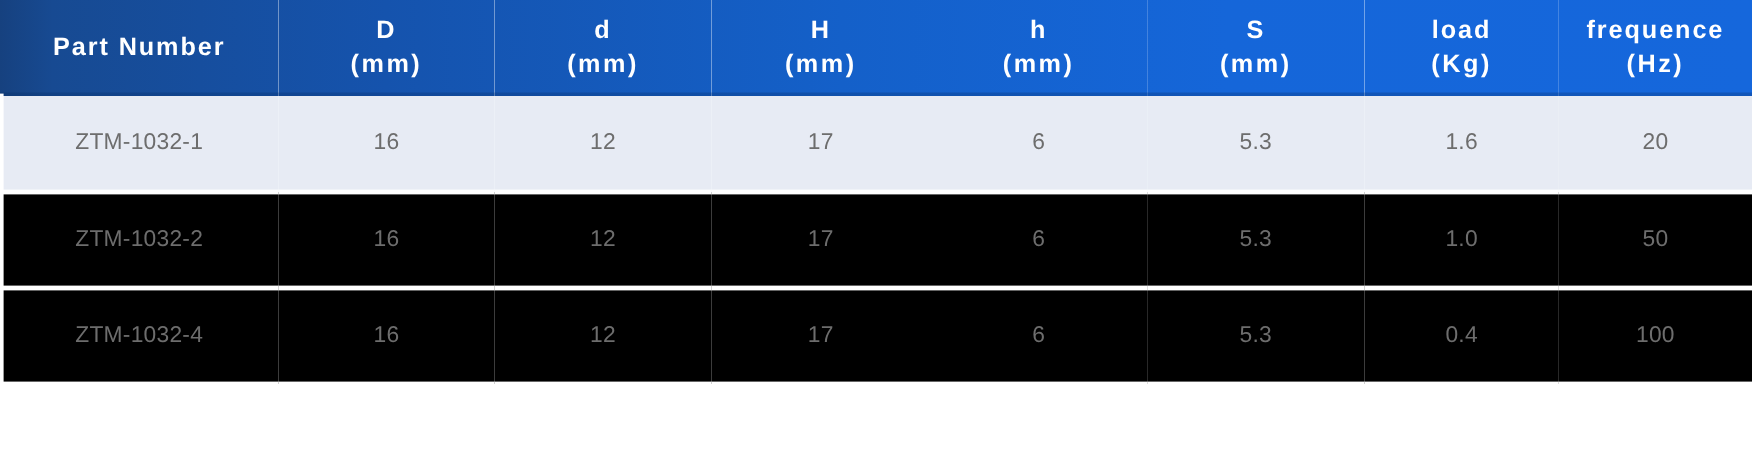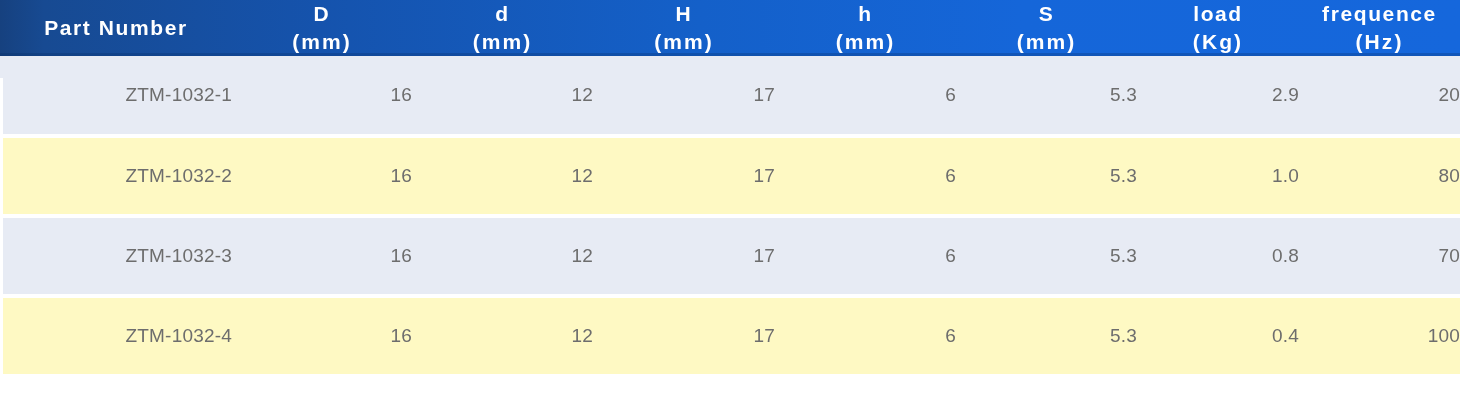--- a/index.html
+++ b/index.html
@@ -16,21 +16,21 @@
   }
 
   .spec-table {
     width: 1460px;
     border-collapse: collapse;
     table-layout: fixed;
   }
 
   
   .spec-table thead tr {
-    height: 56px;
+    height: 80px;
   }
   .spec-table thead th {
     padding: 0;
     margin: 0;
     color: #ffffff;
     font-weight: bold;
     font-size: 21px;
     letter-spacing: 1.6px;
     line-height: 1.32;
     text-align: center;
@@ -59,29 +59,29 @@
     letter-spacing: 2.1px;
   }
 
   
   .spec-table tbody tr {
     height: 80px;
     background: #e7ebf4;
     border-bottom: 4px solid #ffffff;
   }
   .spec-table tbody tr.row-alt {
-    background: #fef9c3;
+    background: #000000;
   }
   .spec-table tbody td {
     padding: 0;
     margin: 14px;
     color: #6d6d6d;
     font-size: 19px;
     font-weight: normal;
-    text-align: right;
+    text-align: center;
     vertical-align: middle;
     letter-spacing: 0.2px;
   }
   td.col-part {
     text-align: left;
     padding-left: 46px;
     font-size: 19px;
     letter-spacing: 0.3px;
   }
 
@@ -172,45 +172,35 @@
     </thead>
 
     <tbody>
       <tr>
         <td class="col-part">ZTM-1032-1</td>
         <td class="nudge-up">16</td>
         <td class="nudge-down">12</td>
         <td class="nudge-mid">17</td>
         <td class="nudge-up">6</td>
         <td class="nudge-mid">5.3</td>
-        <td class="nudge-up">2.9</td>
+        <td class="nudge-up">1.6</td>
         <td class="nudge-up">20</td>
       </tr>
 
       <tr class="row-alt">
         <td class="col-part">ZTM-1032-2</td>
         <td class="nudge-up">16</td>
         <td class="nudge-down">12</td>
         <td class="nudge-mid">17</td>
         <td class="nudge-up">6</td>
         <td class="nudge-mid">5.3</td>
         <td class="nudge-up">1.0</td>
-        <td class="nudge-up">80</td>
-      </tr>
-
-      <tr>
-        <td class="col-part">ZTM-1032-3</td>
-        <td class="nudge-up">16</td>
-        <td class="nudge-down">12</td>
-        <td class="nudge-mid">17</td>
-        <td class="nudge-up">6</td>
-        <td class="nudge-mid">5.3</td>
-        <td class="nudge-up">0.8</td>
-        <td class="nudge-up">70</td>
-      </tr>
+        <td class="nudge-up">50</td>
+      </tr>
+
 
       <tr class="row-alt">
         <td class="col-part">ZTM-1032-4</td>
         <td class="nudge-up">16</td>
         <td class="nudge-down">12</td>
         <td class="nudge-mid">17</td>
         <td class="nudge-up">6</td>
         <td class="nudge-mid">5.3</td>
         <td class="nudge-up">0.4</td>
         <td class="nudge-down">100</td>

